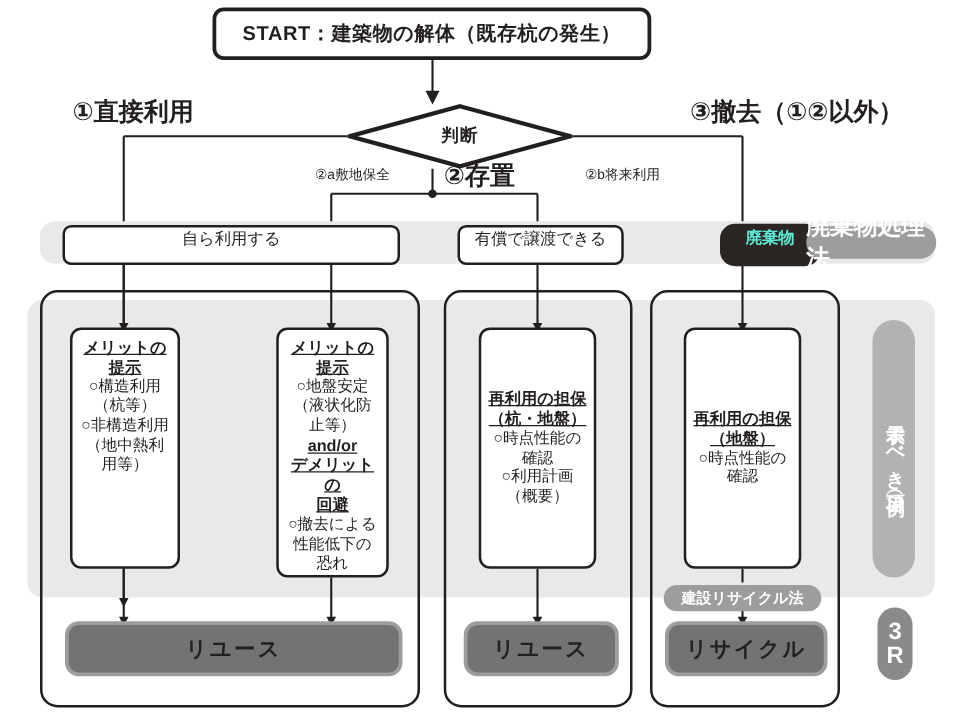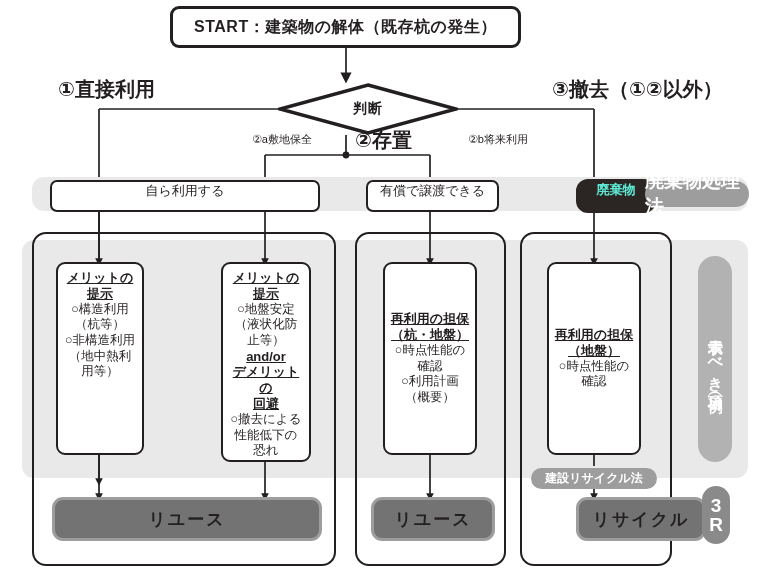--- a/index.html
+++ b/index.html
@@ -272,21 +272,21 @@
   <div class="pill" style="left:531px;top:468px;width:126px;height:21px;font-size:12px;">
     <span>建設リサイクル法</span>
   </div>
 
   <div class="obox" style="left:52px;top:497px;width:264px;height:38px;">
     <span>リユース</span>
   </div>
   <div class="obox" style="left:371px;top:497px;width:118px;height:38px;">
     <span>リユース</span>
   </div>
-  <div class="obox" style="left:532px;top:497px;width:124px;height:38px;margin-left:44px;">
+  <div class="obox" style="left:532px;top:497px;width:124px;height:38px;">
     <span>リサイクル</span>
   </div>
 
   <div class="vtag" style="left:698px;top:256px;width:34px;height:206px;font-size:15px;letter-spacing:1px;">
     <span>表示すべき項目（例）</span>
   </div>
 
   <div class="vtag threeR" style="left:702px;top:486px;width:28px;height:58px;">
     <span>3</span>
     <span>R</span>

